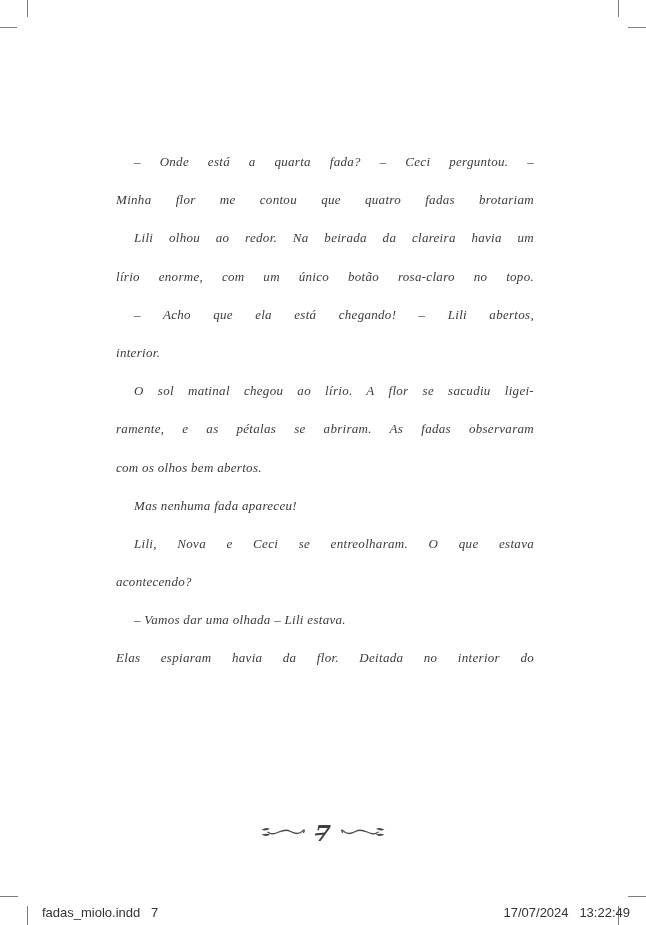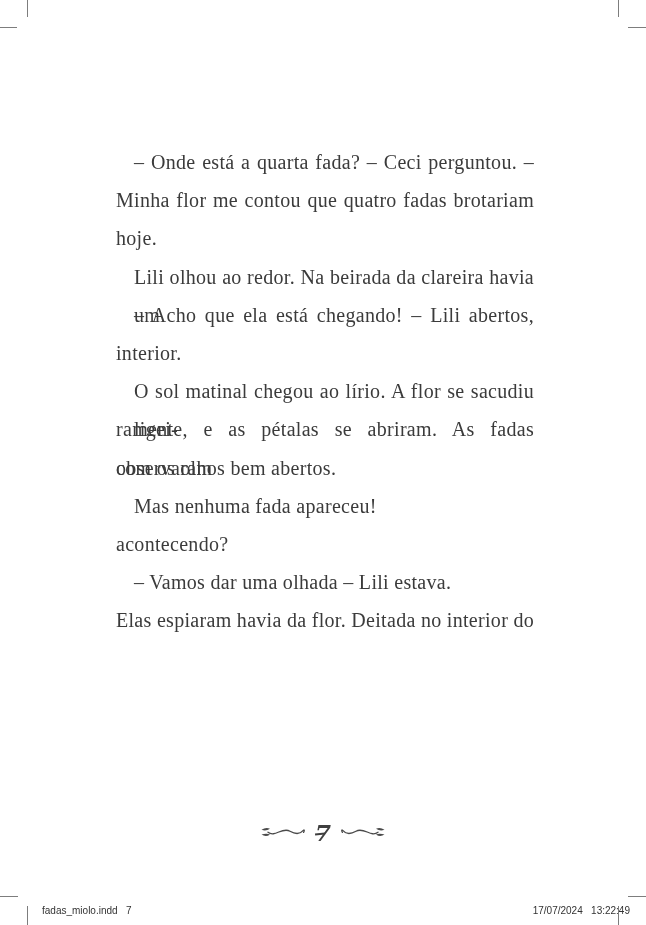--- a/index.html
+++ b/index.html
@@ -27,24 +27,25 @@
   .text-block {
     position: absolute;
     left: 116px;
     top: 143px;
     width: 418px;
     color: #3b3b3b;
   }
   .line {
     height: 38.2px;
     line-height: 38.2px;
-    font-size: 20px;
+    font-size: 13px;
     letter-spacing: 0.3px;
     white-space: normal;
     text-align: left;
+    font-style: italic;
   }
   .line.just {
     text-align: justify;
     text-align-last: justify;
   }
   .line.indent { padding-left: 18px; box-sizing: border-box; }
 
   
   .folio {
     position: absolute;
@@ -77,21 +78,21 @@
     height: 1.6px;
     background: #3f3f3f;
     transform: rotate(-6deg);
   }
 
   
   .slug {
     position: absolute;
     top: 905px;
     font-family: "Liberation Sans", sans-serif;
-    font-size: 10px;
+    font-size: 13px;
     color: #333333;
     white-space: pre;
   }
   .slug-left  { left: 42px; }
   .slug-right { right: 16px; text-align: right; }
 </style>
 </head>
 <body>
 
 <div class="sheet">
@@ -101,28 +102,29 @@
   <div class="crop cm-tr-v"></div>
   <div class="crop cm-tr-h"></div>
   <div class="crop cm-bl-h"></div>
   <div class="crop cm-bl-v"></div>
   <div class="crop cm-br-h"></div>
   <div class="crop cm-br-v"></div>
 
   <main class="text-block" id="text-block">
       <div class="line indent just">– Onde está a quarta fada? – Ceci perguntou. –</div>
       <div class="line just">Minha flor me contou que quatro fadas brotariam</div>
-      <div class="line">hoje.</div>
       <div class="line indent just">Lili olhou ao redor. Na beirada da clareira havia um</div>
+      <div class="line just">lírio enorme, com um único botão rosa-claro no topo.</div>
       <div class="line indent just">– Acho que ela está chegando! – Lili abertos,</div>
       <div class="line">interior.</div>
       <div class="line indent just">O sol matinal chegou ao lírio. A flor se sacudiu ligei-</div>
       <div class="line just">ramente, e as pétalas se abriram. As fadas observaram</div>
       <div class="line">com os olhos bem abertos.</div>
       <div class="line indent">Mas nenhuma fada apareceu!</div>
+      <div class="line indent just">Lili, Nova e Ceci se entreolharam. O que estava</div>
       <div class="line">acontecendo?</div>
       <div class="line indent">– Vamos dar uma olhada – Lili estava.</div>
       <div class="line just">Elas espiaram havia da flor. Deitada no interior do</div>
     </main>
 
   <div class="folio">
     <svg width="46" height="18" viewBox="0 0 46 18">
       <path d="M2.5,6.8 Q7,3.6 11,5.8 Q7,8.4 2.5,6.8 Z" fill="#4a4a4a"></path>
       <path d="M2.5,11.6 Q7,10.2 11,11.4 Q7,14.6 2.5,11.6 Z" fill="#4a4a4a"></path>
       <path d="M9,9.2 C16,14.8 23,3.6 31,8.2 C37,11.6 41.5,10.6 44,7.6 C45.2,6.2 45.8,7.4 44.6,9.4" fill="none" stroke="#4a4a4a" stroke-width="1.3" stroke-linecap="round"></path>

